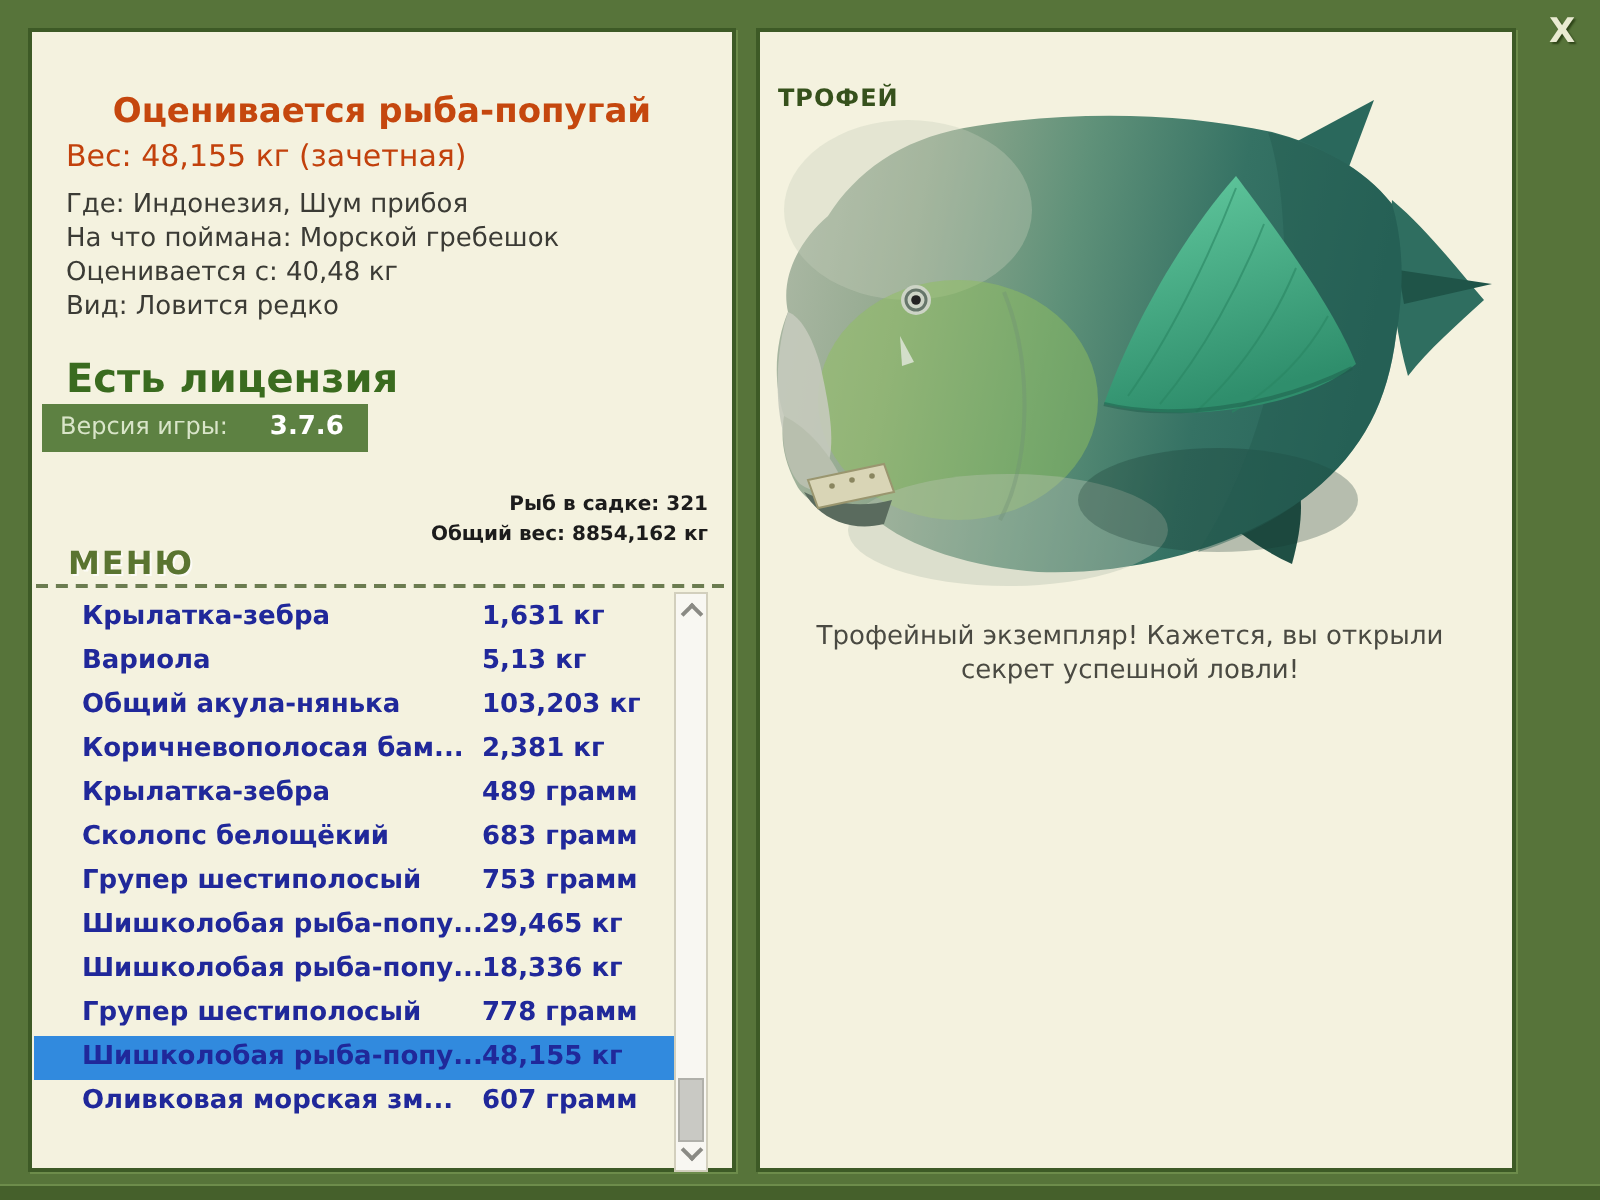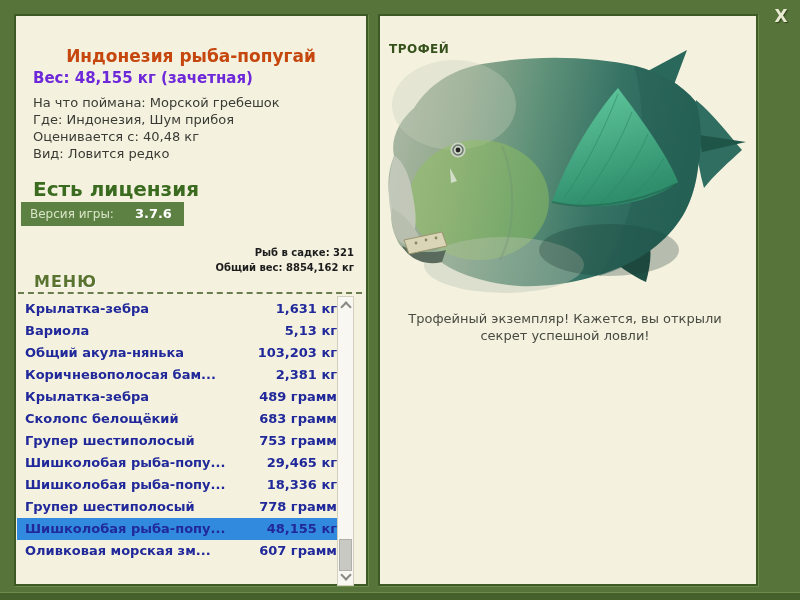--- a/index.html
+++ b/index.html
@@ -16,34 +16,34 @@
   #left-panel{left:14px;width:350px;height:568px;}
   #right-panel{left:378px;width:376px;height:568px;text-align:center;}
   .close-x{
     position:absolute;left:768px;top:4px;width:26px;height:24px;
     color:#e9ead1;font-weight:bold;font-size:17px;text-align:center;
     text-shadow:1px 1px 1px #2e4418;cursor:pointer;line-height:24px;
   }
   
   .fish-title{position:absolute;top:30px;left:0;width:100%;text-align:center;
     color:#c5470e;font-size:17px;font-weight:bold;}
-  .weight-line{position:absolute;top:53px;left:17px;color:#6d28d9;font-size:15px;font-weight:bold;}
+  .weight-line{position:absolute;top:53px;left:17px;color:#c2410c;font-size:15px;font-weight:normal;}
   .info-block{position:absolute;top:78px;left:17px;color:#3b3b35;font-size:13px;line-height:17px;}
   .license{position:absolute;top:161px;left:17px;color:#3a6b1f;font-size:20px;font-weight:bold;}
   .version-badge{position:absolute;top:186px;left:5px;background:#5d8142;
     padding:4px 12px 5px 9px;font-size:12px;color:#d9e5c9;}
   .version-badge b{color:#ffffff;font-size:13px;margin-left:21px;}
   .menu-btn{position:absolute;top:256px;left:18px;color:#5a7430;font-size:16px;
     font-weight:bold;letter-spacing:1px;text-shadow:1px 1px 0 rgba(255,255,255,0.7);cursor:pointer;}
   .counts{position:absolute;top:229px;right:12px;text-align:right;color:#1c1c1c;
     font-size:10px;font-weight:bold;line-height:15px;}
   .dash-sep{position:absolute;top:276px;left:2px;width:344px;border-top:2px dashed #6b7c50;}
   .fish-list{position:absolute;top:282px;left:1px;width:320px;}
-  .row{display:flex;height:22px;line-height:22px;padding-left:8px;
-    color:#20289a;font-size:13px;font-weight:bold;cursor:pointer;white-space:nowrap;justify-content:space-between;}
+  .row{display:flex;height:22px;line-height:22px;padding-left:24px;
+    color:#20289a;font-size:13px;font-weight:bold;cursor:pointer;white-space:nowrap;}
   .row .fname{width:200px;overflow:hidden;}
   .row.selected{background:#318ade;}
   .scrollbar{position:absolute;top:280px;left:321px;width:15px;height:288px;
     background:#f8f7f2;border:1px solid #d2cfbd;}
   .chev{position:absolute;left:4px;width:6px;height:6px;border:0 solid #8a8a84;}
   .chev.up{top:6px;border-top-width:2px;border-right-width:2px;transform:rotate(-45deg);}
   .chev.down{bottom:6px;border-top-width:2px;border-right-width:2px;transform:rotate(135deg);}
   .thumb{position:absolute;left:1px;top:242px;width:11px;height:30px;background:#c9c9c4;border:1px solid #b0b0aa;}
   
   .trophy-label{position:absolute;top:26px;left:9px;color:#36511c;font-size:12px;
@@ -53,25 +53,25 @@
     font-size:13px;line-height:17px;}
   .hotkeys{position:absolute;bottom:7px;left:6px;color:#2121c4;font-size:13px;
     font-weight:bold;text-decoration:underline;cursor:pointer;}
 </style>
 </head>
 <body>
 
 <div class="close-x">X</div>
 
 <div id="left-panel" class="panel">
-  <div class="fish-title">Индонезия рыба-попугай</div>
+  <div class="fish-title">Оценивается рыба-попугай</div>
   <div class="weight-line">Вес: 48,155 кг (зачетная)</div>
   <div class="info-block">
+    <div>Где: Индонезия, Шум прибоя</div>
     <div>На что поймана: Морской гребешок</div>
-    <div>Где: Индонезия, Шум прибоя</div>
     <div>Оценивается с: 40,48 кг</div>
     <div>Вид: Ловится редко</div>
   </div>
   <div class="license">Есть лицензия</div>
   <div class="version-badge">
     <span>Версия игры:</span><b>3.7.6</b>
   </div>
   <div class="menu-btn">МЕНЮ</div>
   <div class="counts">
     <div>Рыб в садке: 321</div>

